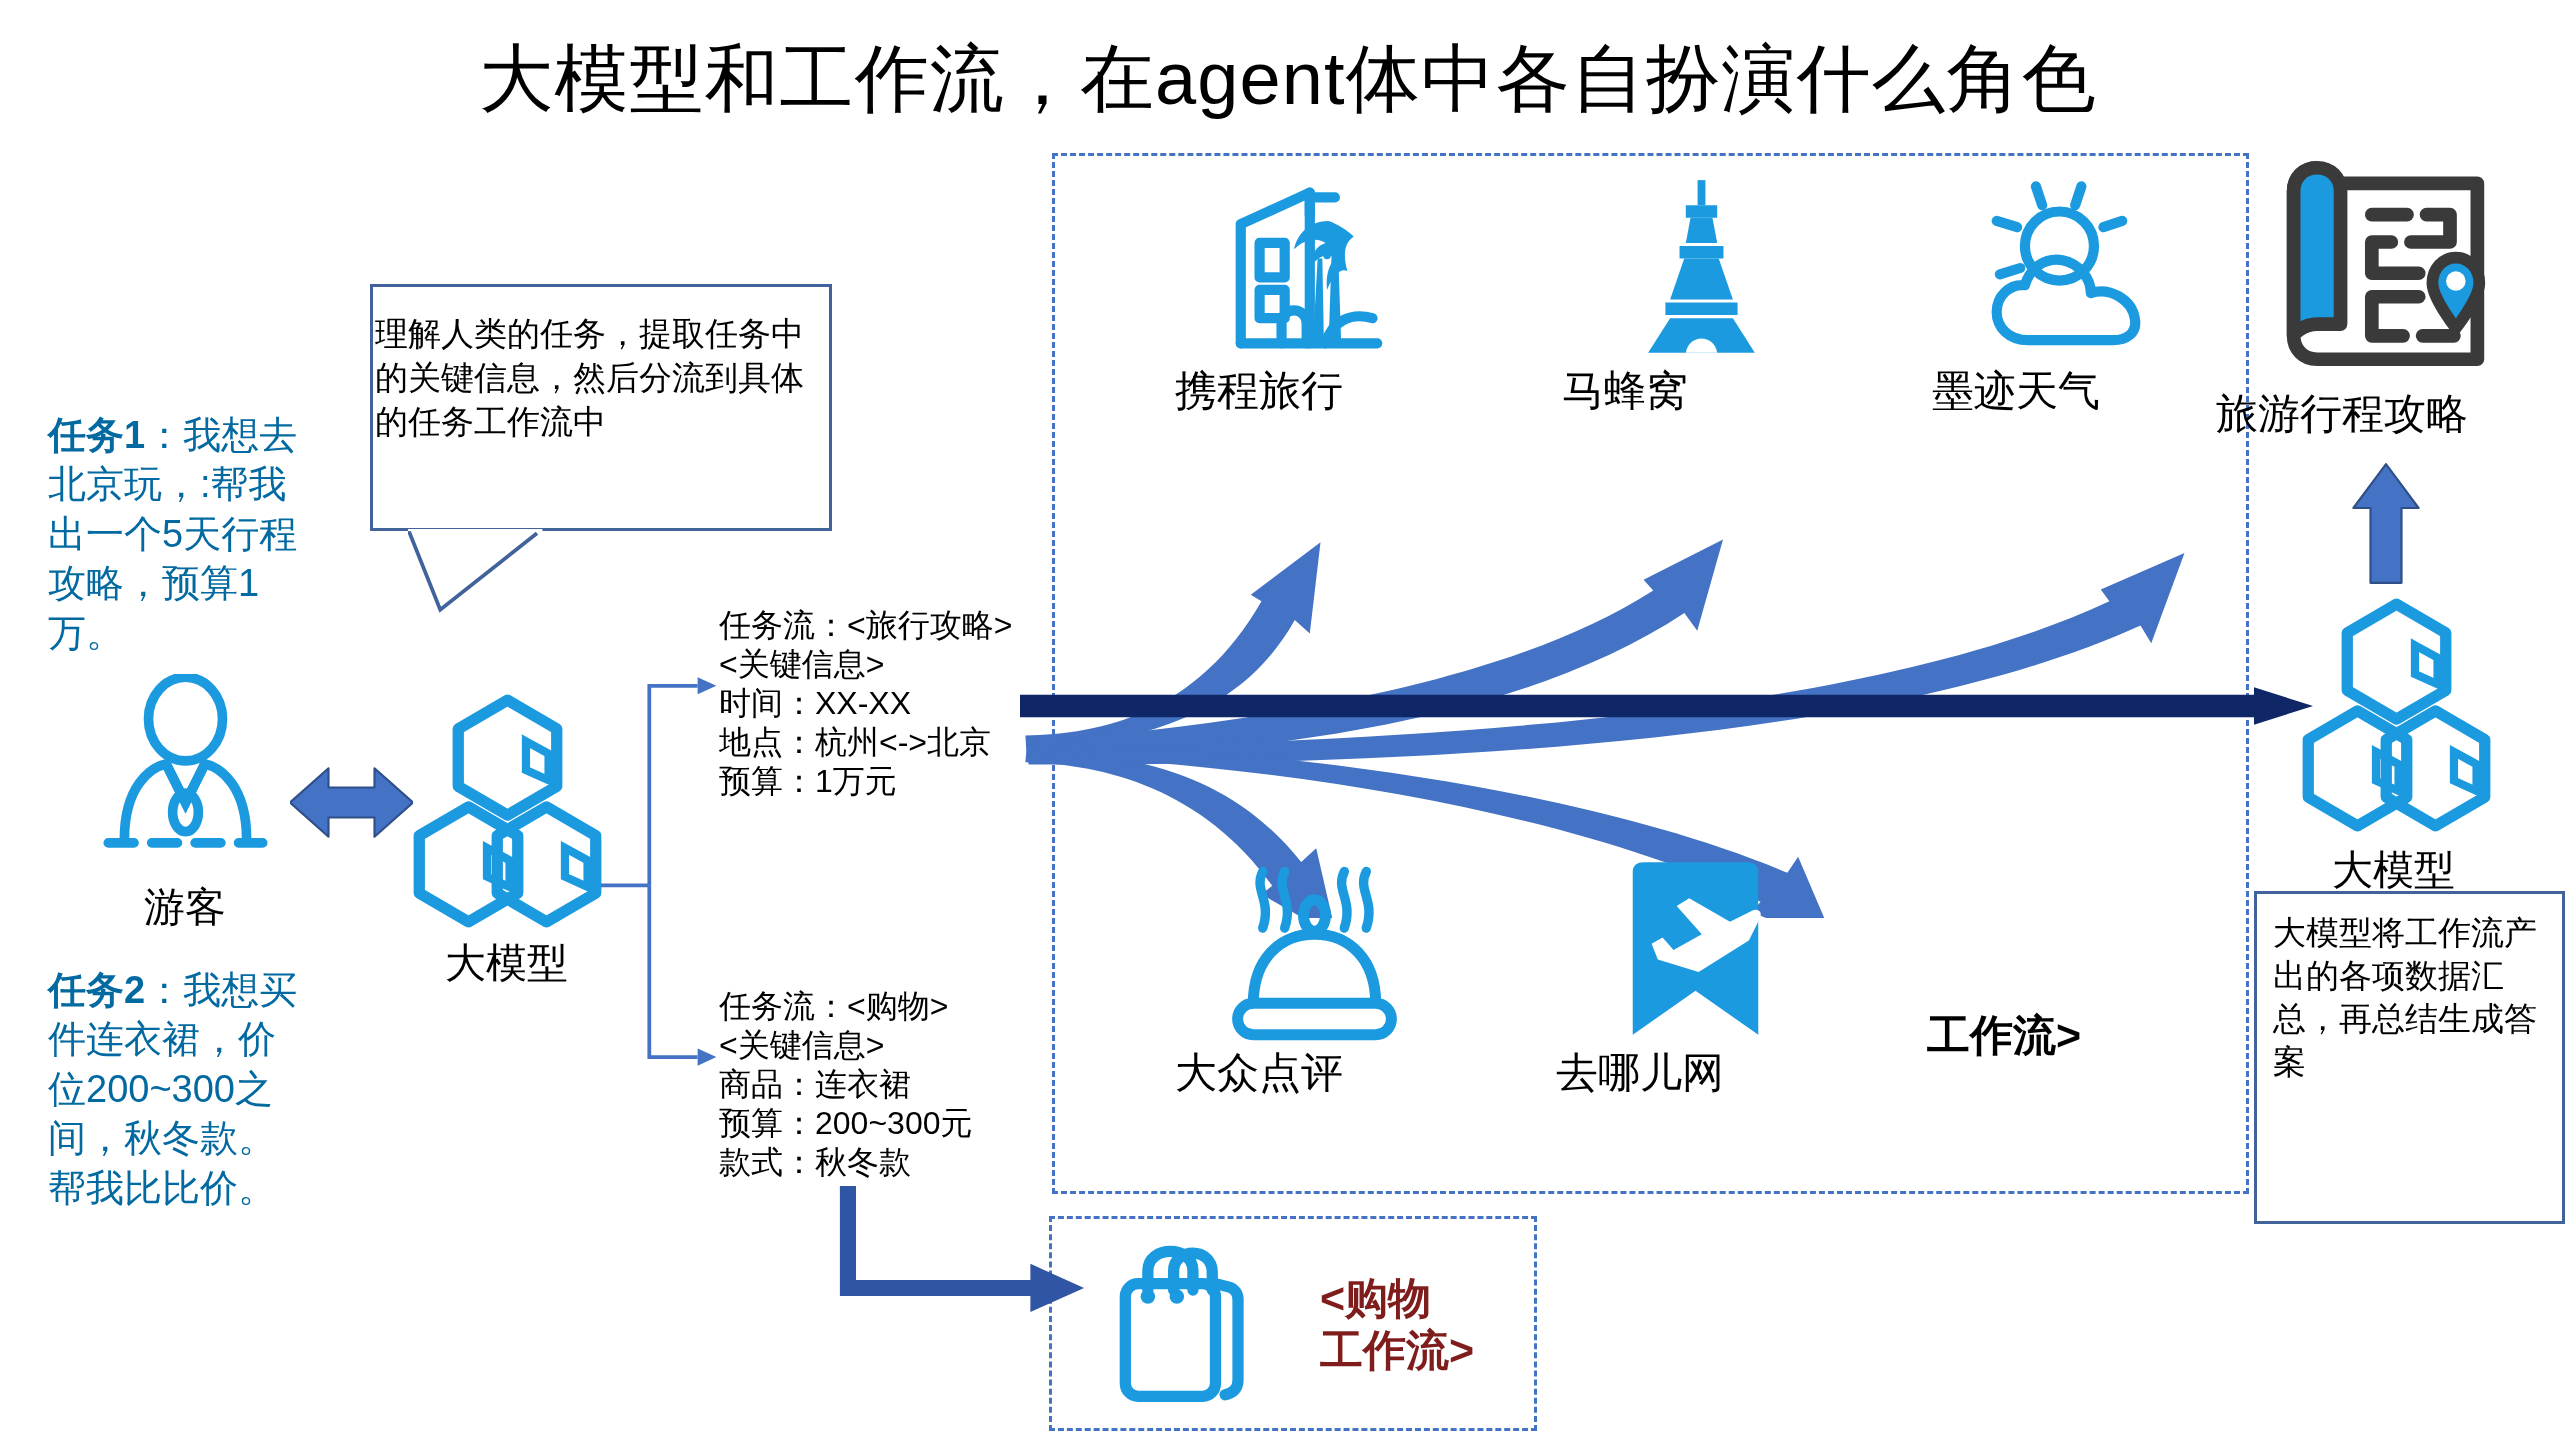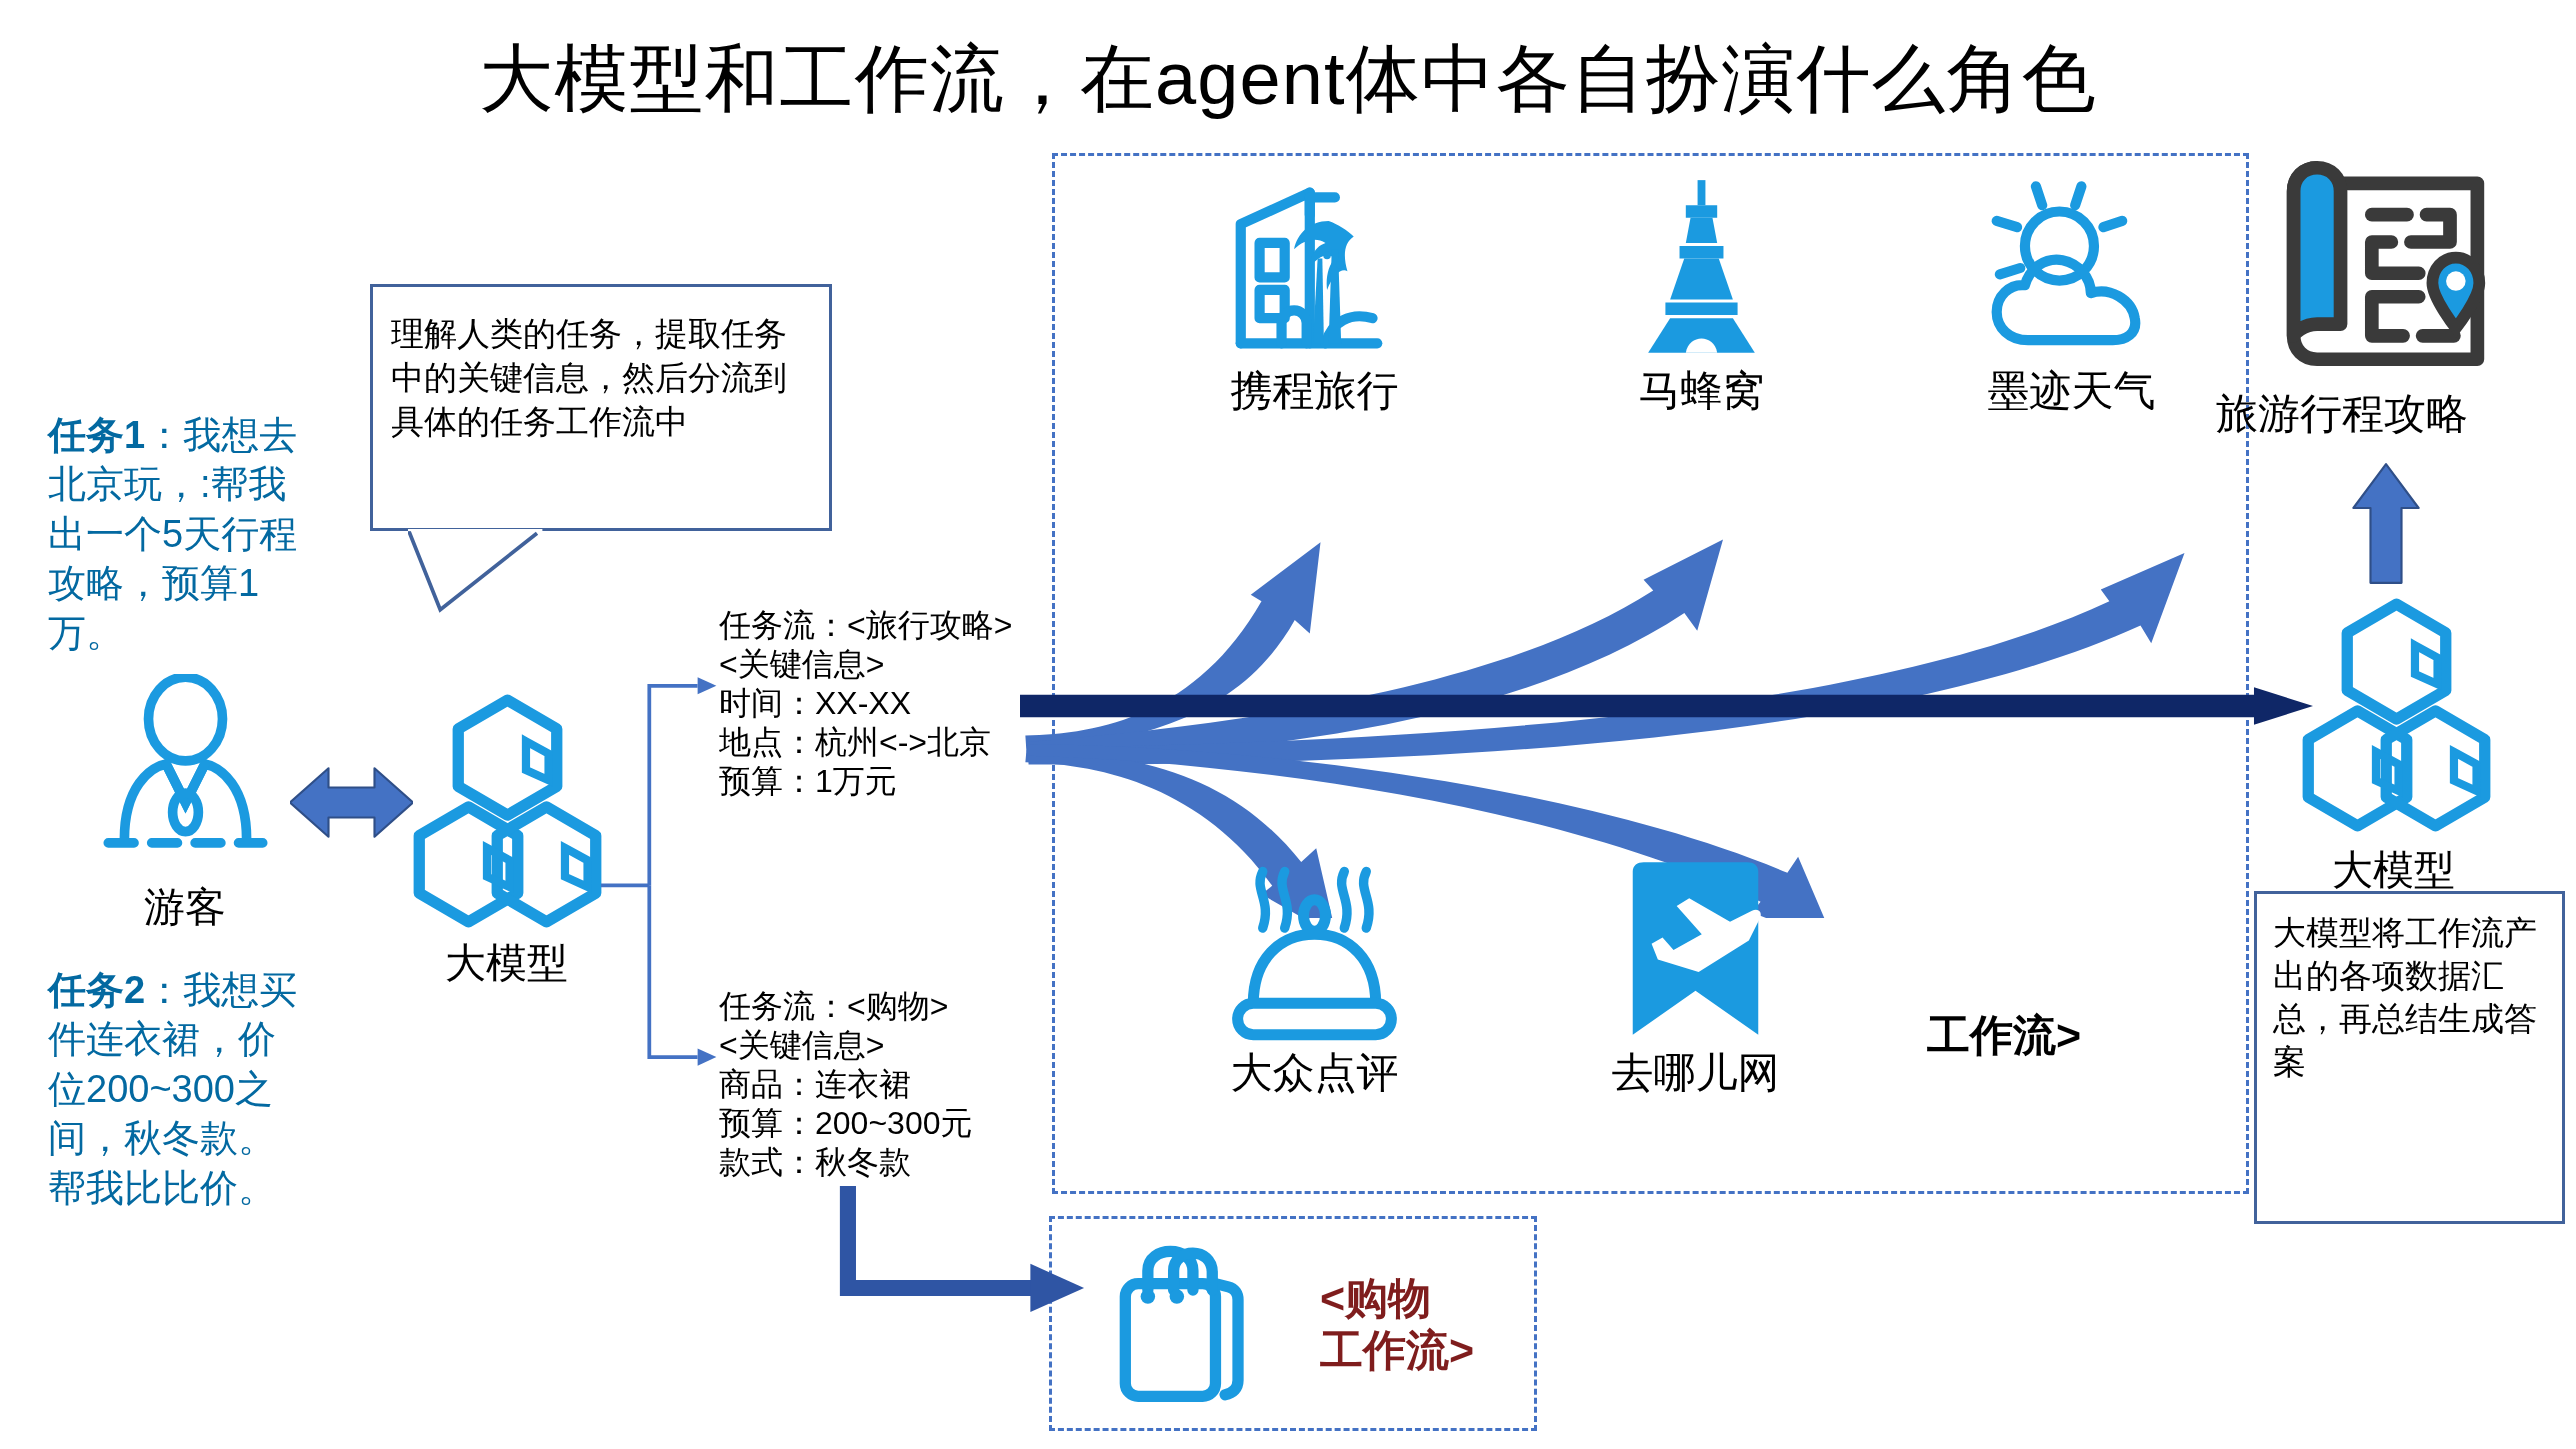--- a/index.html
+++ b/index.html
@@ -23,21 +23,21 @@
   .task-block b { font-weight:bold; }
   #task1 { top:411px; left:48px; width:252px; }
   #task2 { top:966px; left:48px; width:252px; }
 
   
   #callout {
     top:284px; left:370px; width:462px; height:247px;
     border:3.8px solid #41629b; background:#fff;
   }
   #callout .ctext {
-    padding:25px 18px 0 18px; font-size:33px; line-height:1.33;
+    padding:25px 18px 0 2px; font-size:33px; line-height:1.33;
   }
   #callout-tail { top:529px; left:408px; width:172px; height:86px; }
 
   
   #tourist { top:674px; left:89px; width:193px; height:193px; }
   #tourist-label { top:880px; left:59px; width:252px; text-align:center; font-size:41px; }
 
   
   #bidir { top:754px; left:290px; width:123px; height:97px; }
 
@@ -59,21 +59,21 @@
     top:153px; left:1052px; width:1197px; height:1041px;
     border:3.2px dashed #4472c4;
   }
   
   #shop-box {
     top:1216px; left:1049px; width:488px; height:215px;
     border:3.2px dashed #4472c4;
   }
 
   
-  .app { text-align:center; }
+  .app { text-align:left; }
   .app .glyph { display:block; margin:0 auto; }
   .app .caption { font-size:42px; margin-top:4.3px; color:#000; white-space:nowrap; }
 
   #app-ctrip   { top:177px;  left:1175px; width:279px; }
   #app-mafeng  { top:177px;  left:1562px; width:279px; }
   #app-moji    { top:177px;  left:1932px; width:279px; }
   #app-dianping{ top:859px; left:1175px; width:279px; }
   #app-qunar   { top:859px; left:1556px; width:279px; }
 
   

